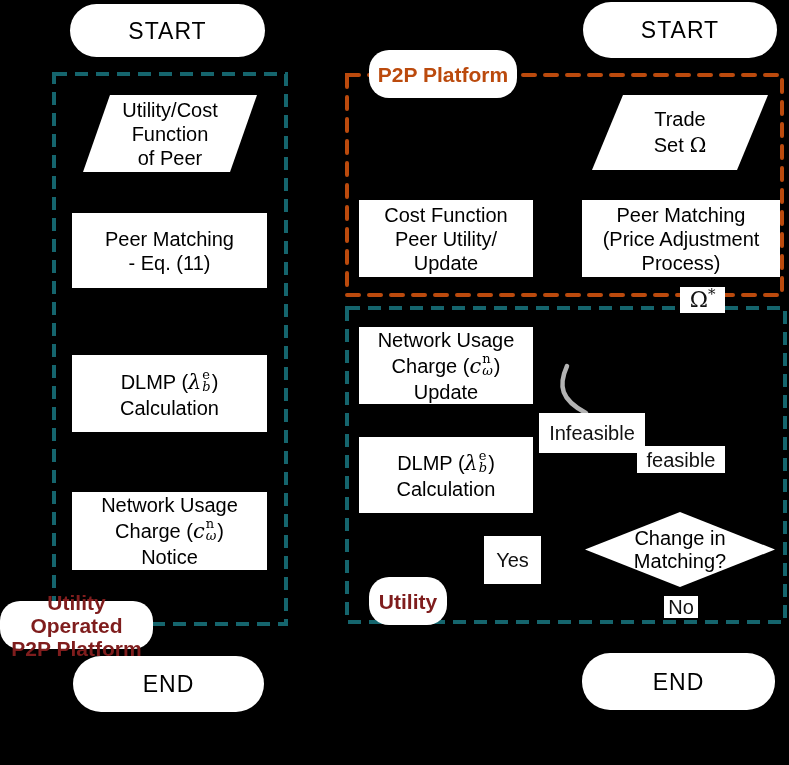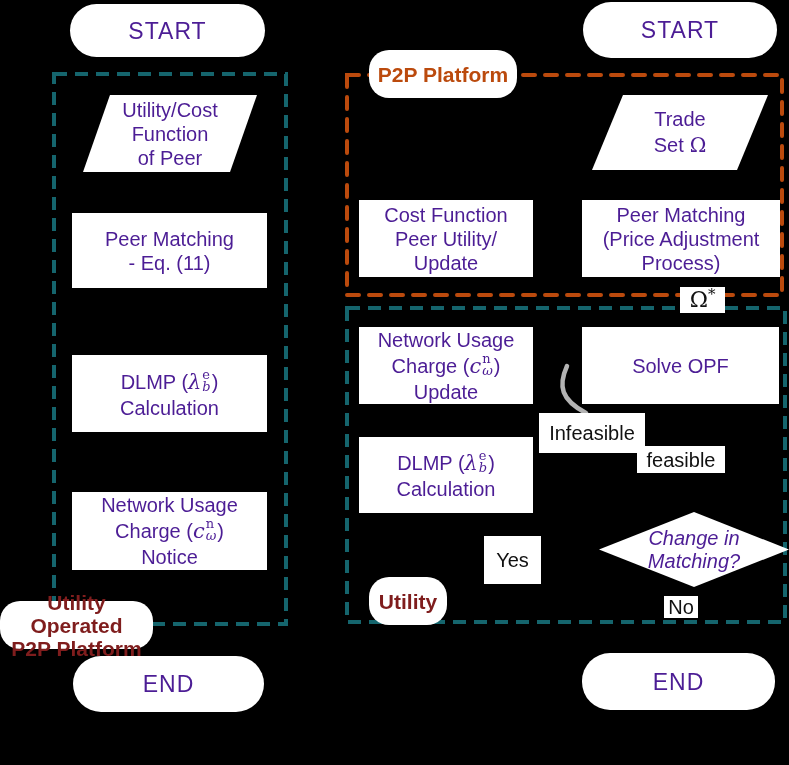--- a/index.html
+++ b/index.html
@@ -3,21 +3,21 @@
 <meta charset="utf-8">
 <style>
   html,body{margin:0;padding:0;}
   body{
     width:789px;height:765px;background:#000;position:relative;overflow:hidden;
     font-family:"Liberation Sans","DejaVu Sans",sans-serif;color:#111;
   }
   #canvas{position:absolute;inset:0;width:789px;height:765px;}
   #wires{position:absolute;left:0;top:0;z-index:1;}
   .shape{
-    position:absolute;z-index:2;background:#fff;color:#4c1d95;
+    position:absolute;z-index:2;background:#fff;color:#000000;
     display:flex;flex-direction:column;align-items:center;justify-content:center;
     text-align:center;font-size:20px;line-height:24px;
   }
   .oval{border-radius:28px;font-size:23px;letter-spacing:1px;}
   .para-left{clip-path:polygon(15.5% 0,100% 0,84.5% 100%,0 100%);}
   .para-right{clip-path:polygon(17.6% 0,100% 0,82.4% 100%,0 100%);}
   .diamond{clip-path:polygon(50% 0,100% 50%,50% 100%,0 50%);font-size:20px;line-height:23px;}
   .tag{
     position:absolute;z-index:3;background:#fff;display:flex;flex-direction:column;
     align-items:center;justify-content:center;text-align:center;
@@ -142,23 +142,20 @@
       <span class="msym">c</span>
       <span class="supsub">
         <span class="sup">n</span>
         <span class="sub">ω</span>
       </span>
       <span>)</span>
     </div>
     <div>Update</div>
   </div>
 
-  <div class="shape" style="left:582px;top:327px;width:197px;height:77px;">
-    <span>Solve OPF</span>
-  </div>
 
   <div class="tag" style="left:539px;top:413px;width:106px;height:40px;">
     <span>Infeasible</span>
   </div>
 
   <div class="tag" style="left:637px;top:446px;width:88px;height:27px;">
     <span>feasible</span>
   </div>
 
   <div class="shape" style="left:359px;top:437px;width:174px;height:76px;">
@@ -171,21 +168,21 @@
       </span>
       <span>)</span>
     </div>
     <div>Calculation</div>
   </div>
 
   <div class="tag" style="left:484px;top:525px;width:57px;height:48px;margin-top:11px;">
     <span>Yes</span>
   </div>
 
-  <div class="shape diamond" style="left:599px;top:512px;width:190px;height:75px;font-style:italic;">
+  <div class="shape diamond" style="left:585px;top:512px;width:190px;height:75px;">
     <div>Change in</div>
     <div>Matching?</div>
   </div>
 
   <div class="tag" style="left:664px;top:596px;width:34px;height:22px;">
     <span>No</span>
   </div>
 
   <div class="tag bold teal-text" style="left:369px;top:577px;width:78px;height:48px;">
     <span>Utility</span>

